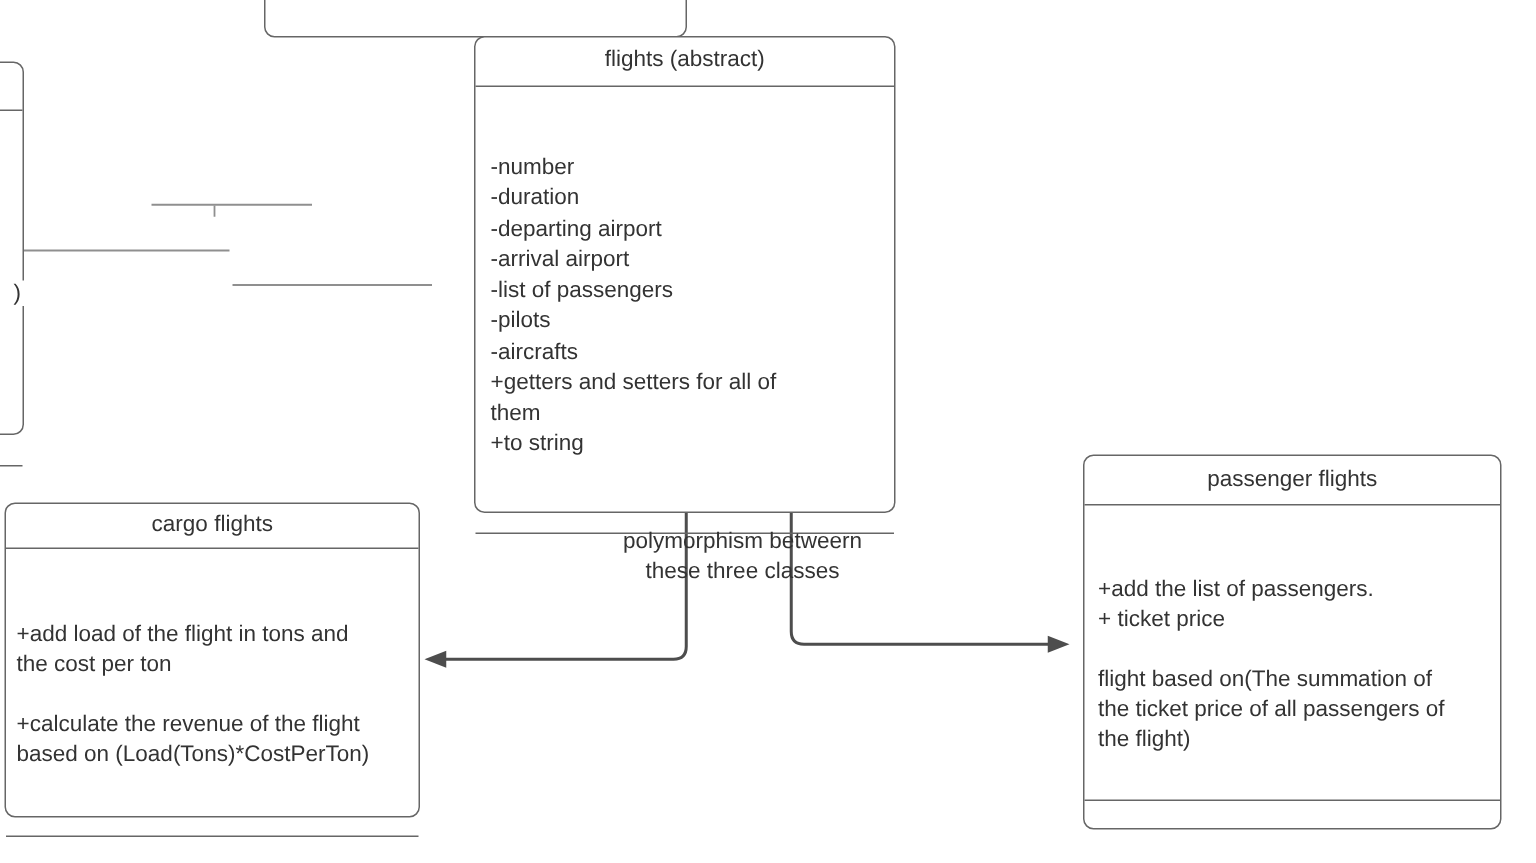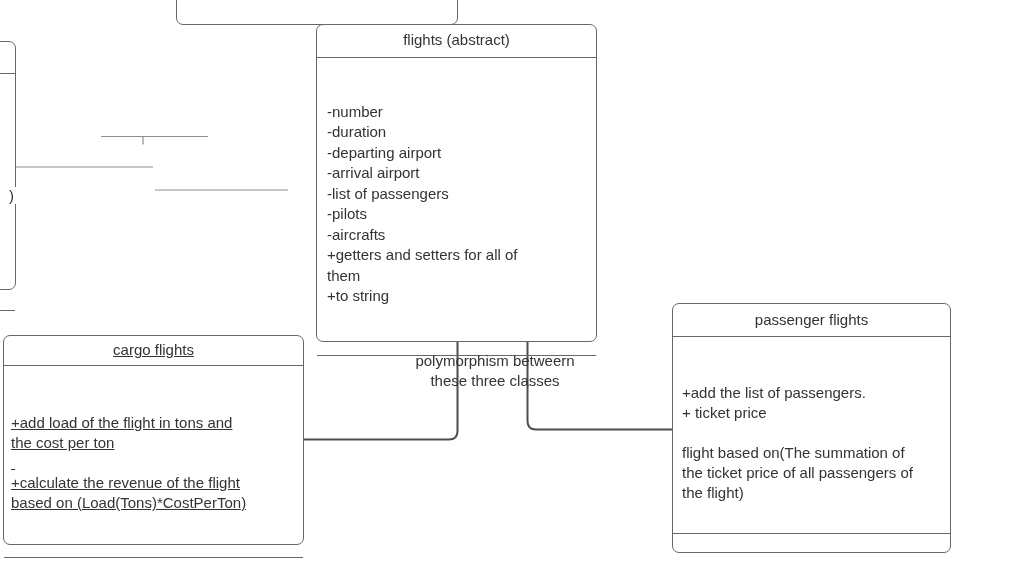--- a/index.html
+++ b/index.html
@@ -43,24 +43,24 @@
     border-top:1.5px solid var(--box_border,#666);
   }
   
   .box-top-partial{left:176px;top:-43px;width:282px;height:68px;z-index:1;}
   .box-left-partial{left:-150px;top:41px;width:166px;height:249px;z-index:1;}
   .box-left-partial .uml-title{height:32px;}
   .box-left-partial .uml-members{height:174px;}
   .box-flights{left:316px;top:24px;width:281px;height:318px;z-index:3;}
   .box-flights .uml-title{height:32.5px;line-height:30px;}
   .box-flights .uml-members{height:235px;padding:13px 22px 0 10px;line-height:20.5px;}
-  .box-cargo{left:3px;top:335px;width:301px;height:210px;z-index:3;text-decoration:underline;}
+  .box-cargo{left:3px;top:335px;width:277px;height:210px;z-index:3;}
   .box-cargo .uml-title{height:30px;line-height:28px;}
   .box-cargo .uml-members{height:129px;padding:16px 5px 0 7px;line-height:20px;}
-  .box-passenger{left:672px;top:303px;width:279px;height:250px;z-index:3;}
+  .box-passenger{left:722px;top:303px;width:279px;height:250px;z-index:3;}
   .box-passenger .uml-title{height:32.5px;line-height:31px;}
   .box-passenger .uml-members{height:134px;padding:15px 14px 10px 9px;line-height:20px;}
   
   .left-fragment{
     position:absolute;
     right:-1px;top:145px;
     background:#ffffff;
     font-size:15px;
     padding:0 2px 0 1px;
     line-height:17px;

